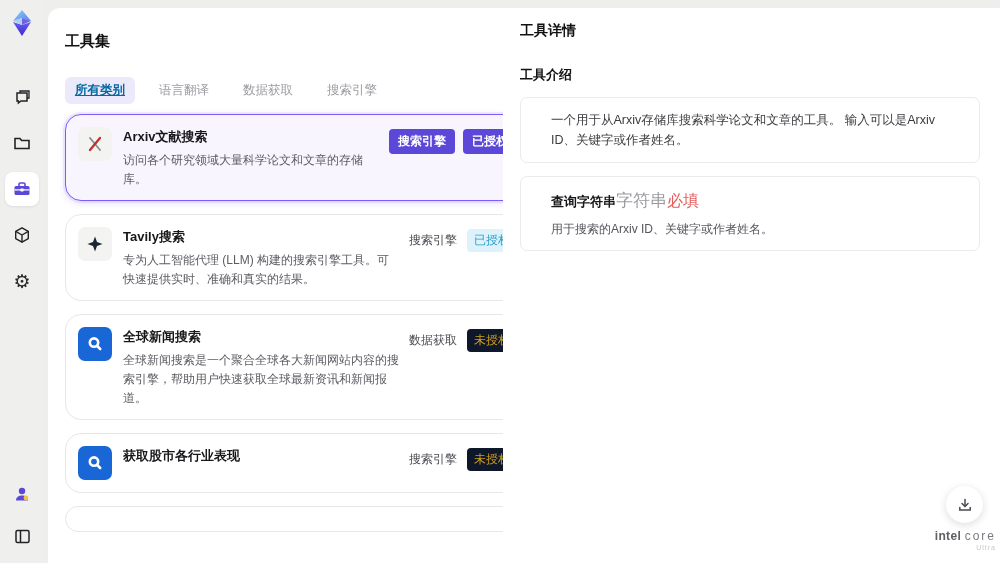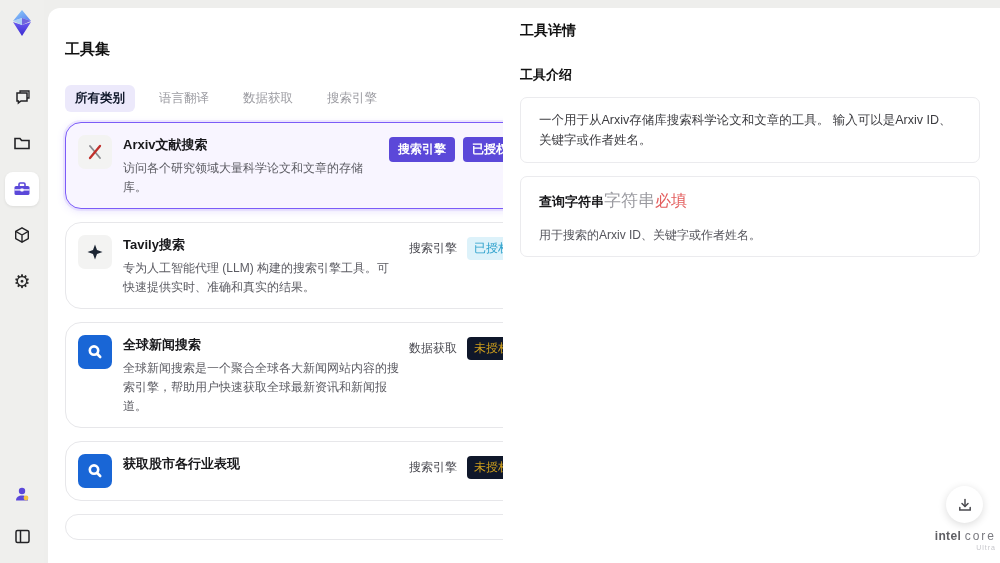--- a/index.html
+++ b/index.html
@@ -12,27 +12,27 @@
   .rail { position:absolute; left:0; top:0; width:44px; height:563px; background:#efefed;
           display:flex; flex-direction:column; align-items:center; }
   .rail-logo { margin-top:8px; width:30px; height:30px; }
   .rail-items { margin-top:42px; display:flex; flex-direction:column; gap:12px; align-items:center; }
   .rail-item { width:34px; height:34px; border-radius:8px; display:flex; align-items:center; justify-content:center; cursor:pointer; }
   .rail-item.active { background:#ffffff; box-shadow:0 1px 3px rgba(0,0,0,.08); }
   .rail-bottom { margin-top:auto; margin-bottom:10px; display:flex; flex-direction:column; gap:8px; align-items:center; }
   .gear-glyph { font-size:19px; color:#2a2a2a; line-height:1; }
   
   .panel { position:absolute; top:8px; bottom:0; background:#ffffff; }
-  .panel-main { left:48px; width:510px; border-radius:12px 4px 0 0; padding:32px 16px 0 17px; overflow:hidden; }
+  .panel-main { left:48px; width:510px; border-radius:12px 4px 0 0; padding:24px 16px 0 17px; overflow:hidden; }
   .panel-detail { left:503px; right:0; border-radius:12px 0 0 0; padding:14px 20px 0 17px; }
   .page-title { font-size:15px; font-weight:bold; color:#111; }
   
   .tabs { display:flex; gap:14px; margin-top:26px; align-items:center; }
   .tab { font-size:12.5px; color:#9b9ba1; padding:5px 10px; border-radius:6px; cursor:pointer; white-space:nowrap; }
-  .tab.active { background:#ece9fb; color:#0f172a; font-weight:bold; }
+  .tab.active { background:#ece9fb; color:#0369a1; font-weight:bold;text-decoration:underline; }
   
   .cards { margin-top:10px; position:relative; padding-right:12px; }
   .card { display:flex; align-items:flex-start; border:1px solid #e7e7ea; border-radius:16px;
           padding:12px 12px 12px 12px; margin-bottom:13px; background:#fff; cursor:pointer; }
   .card.selected { border:1.5px solid #7c5cf8; background:#f8f5ff;
                    box-shadow:0 0 0 2px rgba(124,92,248,.10), 0 2px 8px rgba(124,92,248,.18); }
   .card-icon { width:34px; height:34px; border-radius:7px; flex:0 0 34px; margin-right:11px;
                display:flex; align-items:center; justify-content:center; background:#f3f3f2; }
   .card-icon.blue { background:#1966d6; }
   .card-body { flex:1 1 auto; min-width:0; padding-right:8px; }
@@ -44,27 +44,27 @@
   .tag.auth-ok { background:#ddf2fa; color:#2ba0cb; }
   .tag.auth-no { background:#0f172a; color:#cf9f1c; }
   .card.selected .tag { background:#5b48d9; color:#ffffff; padding:4px 9px; font-weight:bold; }
   
   .vscroll { position:absolute; top:80px; right:4px; width:6px; height:470px; }
   .vscroll .thumb { position:absolute; top:6px; left:0; width:6px; height:72px; background:#c9c9cd; border-radius:3px; }
   .vscroll .arrow { position:absolute; bottom:8px; left:-1px; font-size:9px; color:#55555a; }
   
   .detail-title { font-size:14px; font-weight:bold; color:#111; }
   .section-h { font-size:13px; font-weight:bold; color:#111; margin-top:26px; }
-  .detail-box { border:1px solid #ebebee; border-radius:7px; padding:12px 18px; margin-top:13px; background:#fff; }
+  .detail-box { border:1px solid #ebebee; border-radius:7px; padding:12px 30px; margin-top:13px; background:#fff; }
   .intro-text { font-size:12.5px; color:#3c3c40; line-height:1.6; }
   .param-line { display:flex; align-items:baseline; }
   .param-name { font-size:13px; font-weight:bold; color:#18181b; }
   .param-type { font-size:17px; color:#9a9aa0; }
   .param-req { font-size:16px; color:#e35d5d; }
-  .param-desc { font-size:12px; color:#55555c; margin-top:15px; }
+  .param-desc { font-size:12px; color:#55555c; margin-top:9px; }
   
   .fab { position:absolute; right:17px; bottom:40px; width:37px; height:37px; border-radius:50%;
          background:#fff; box-shadow:0 2px 8px rgba(0,0,0,.14); display:flex; align-items:center; justify-content:center; cursor:pointer; }
   .brand { position:absolute; right:4px; bottom:12px; text-align:center; color:#6e6e73; }
   .brand .line1 { font-size:12px; letter-spacing:.3px; }
   .brand .line1 .intel { font-weight:bold; color:#5f5f64; }
   .brand .line1 .core { letter-spacing:2px; color:#7a7a80; }
   .brand .line2 { font-size:7px; color:#c7c7cc; letter-spacing:1px; margin-top:1px; text-align:right; }
   svg { display:block; }
 </style>

